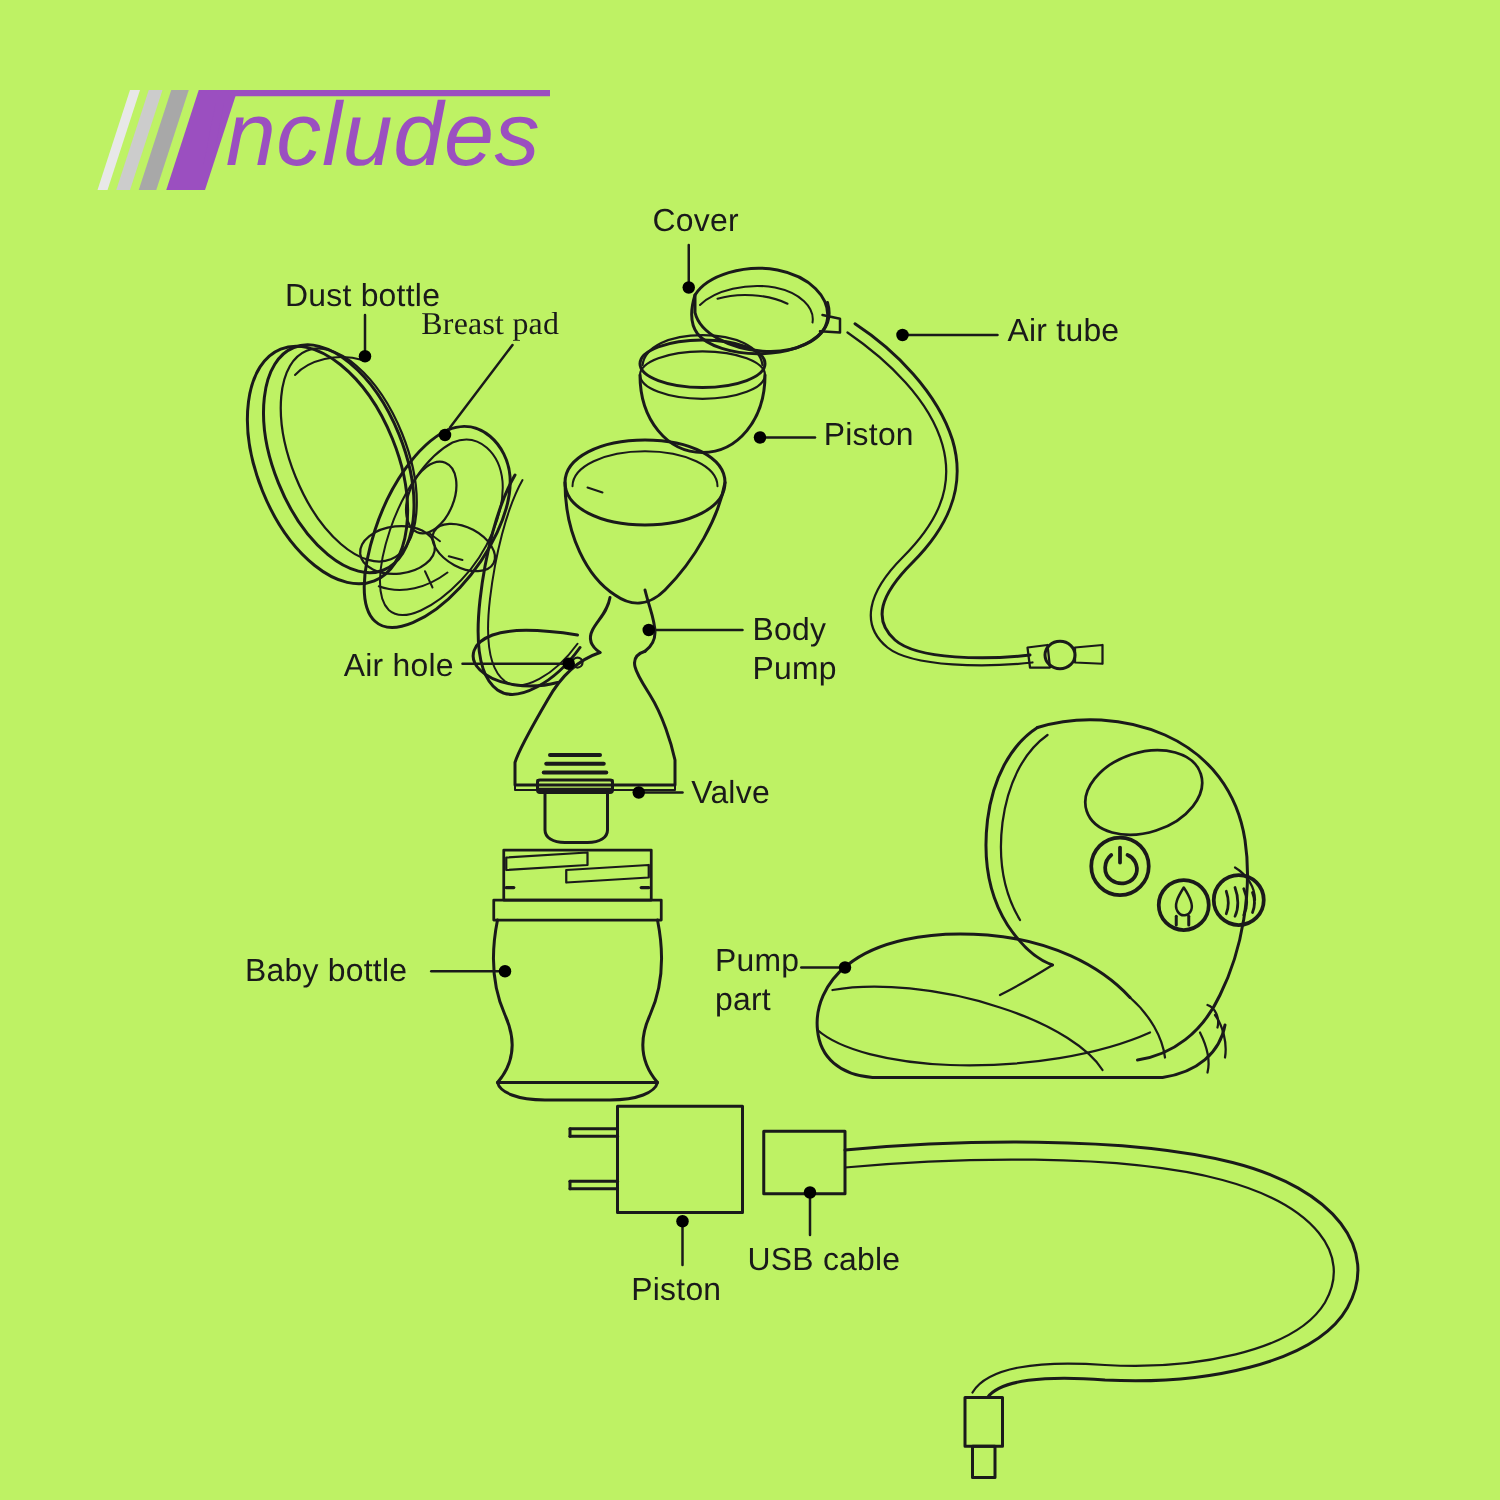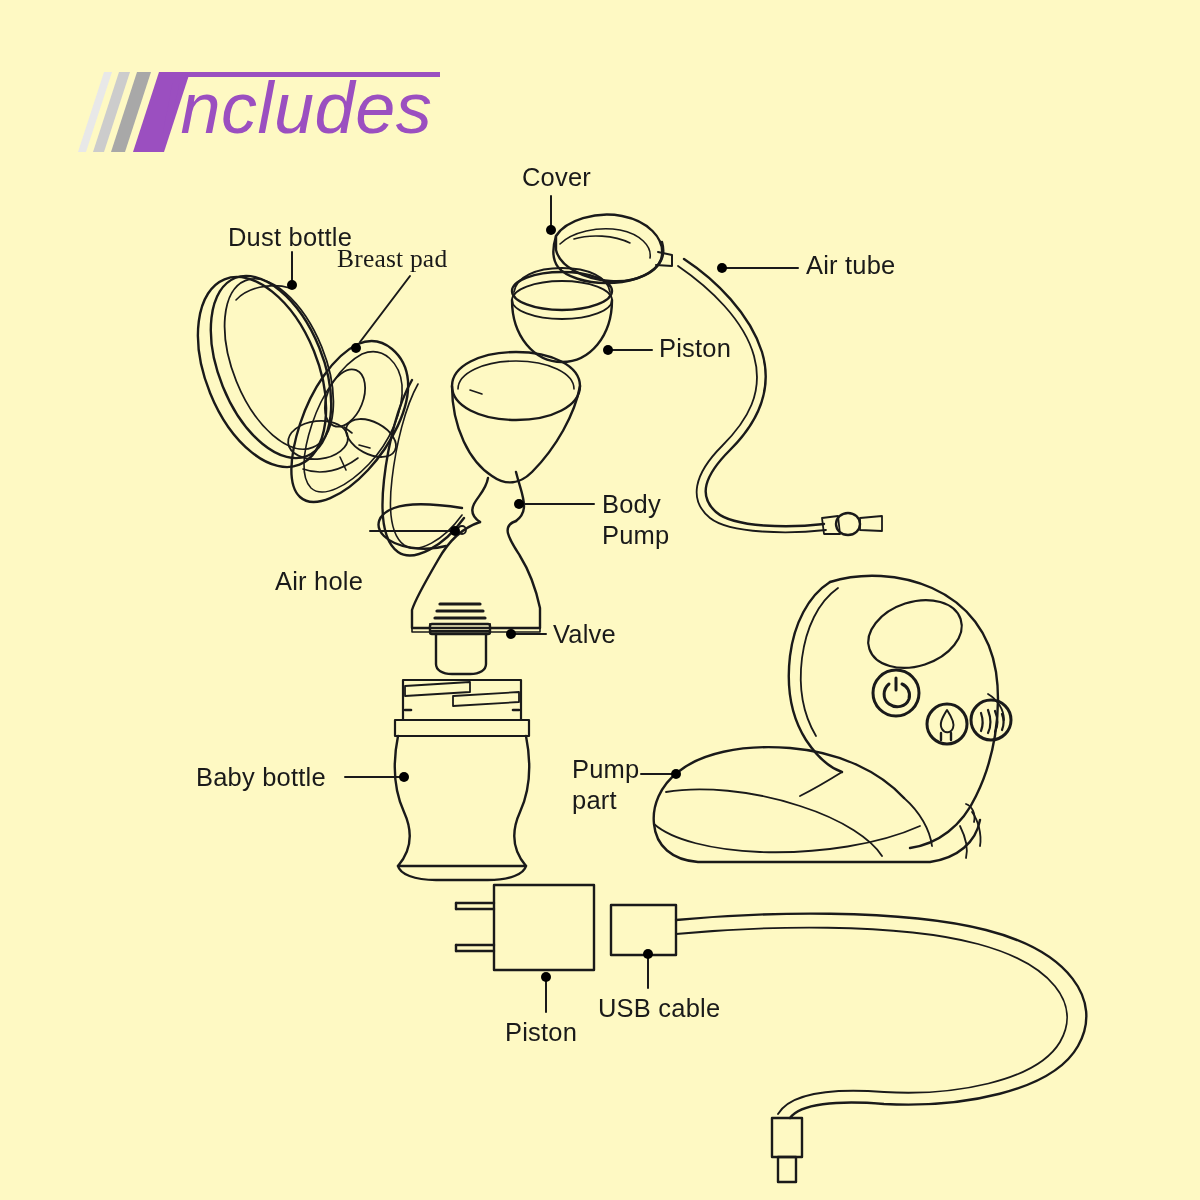--- a/index.html
+++ b/index.html
@@ -14,21 +14,21 @@
     overflow: hidden;
     font-family: "Liberation Sans", sans-serif;
     -webkit-font-smoothing: antialiased;
   }
 
   #page {
     position: absolute;
     left: 0; top: 0;
     width: 1200px;
     height: 1200px;
-    background: #fef9c3;
+    background: #bef264;
   }
 
   
   .header {
     position: absolute;
     left: 0;
     top: 0;
     width: 1200px;
     height: 190px;
   }
@@ -66,21 +66,21 @@
     white-space: pre-line;
     letter-spacing: 0.2px;
   }
 
   .lbl-dust-shield { left: 228px; top: 222px; }
   .lbl-breast-pad  { left: 337px; top: 243px; font-family: Liberation Serif, serif; }
   .lbl-cover       { left: 522px; top: 162px; }
   .lbl-air-tube    { left: 806px; top: 250px; }
   .lbl-piston      { left: 659px; top: 333px; }
   .lbl-body-pump   { left: 602px; top: 489px; }
-  .lbl-air-hole    { left: 275px; top: 518px; margin-top: 48px; }
+  .lbl-air-hole    { left: 275px; top: 518px; }
   .lbl-valve       { left: 553px; top: 619px; }
   .lbl-baby-bottle { left: 196px; top: 762px; }
   .lbl-pump-part   { left: 572px; top: 754px; }
   .lbl-adapter     { left: 505px; top: 1017px; }
   .lbl-usb-cable   { left: 598px; top: 993px; }
 </style>
 </head>
 <body>
 
 <div id="page">

